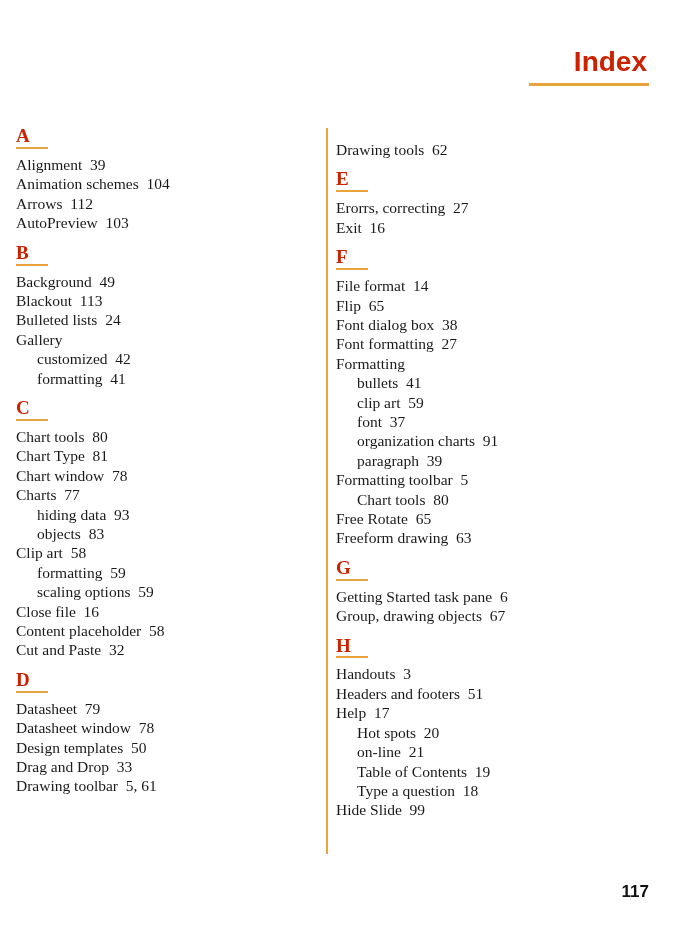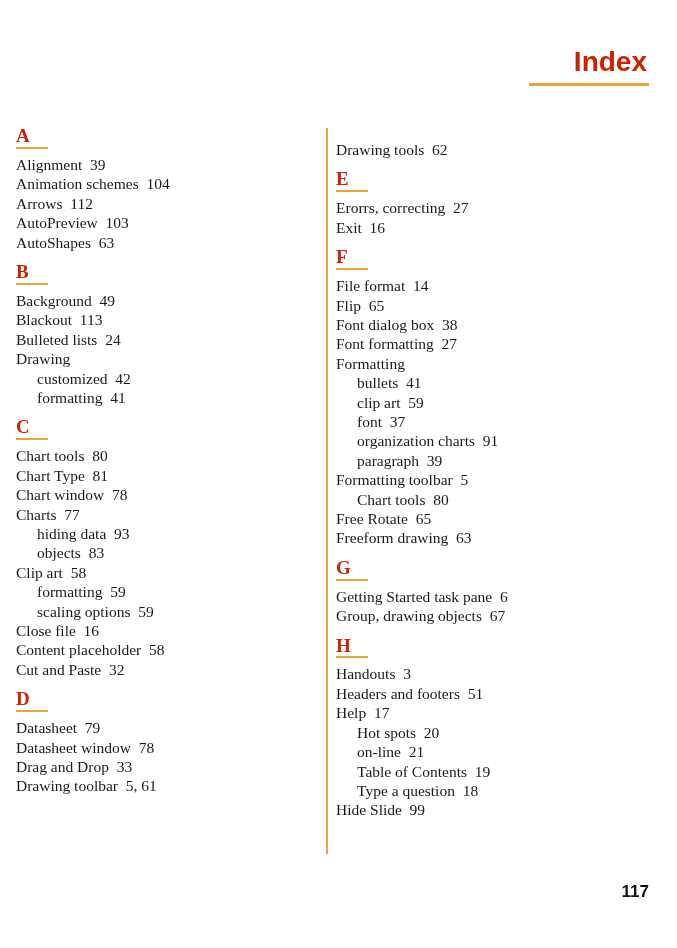--- a/index.html
+++ b/index.html
@@ -114,29 +114,28 @@
   <div class="columns">
     <div class="col-divider"></div>
     <div class="col col-left">
         <div class="group first">
           <div class="letter">A</div>
           <div class="letter-rule"></div>
           <div class="entry">Alignment  39</div>
           <div class="entry">Animation schemes  104</div>
           <div class="entry">Arrows  112</div>
           <div class="entry">AutoPreview  103</div>
-          <div class="entry">AutoShapes  63</div>
         </div>
         <div class="group">
           <div class="letter">B</div>
           <div class="letter-rule"></div>
           <div class="entry">Background  49</div>
           <div class="entry">Blackout  113</div>
           <div class="entry">Bulleted lists  24</div>
-          <div class="entry">Drawing</div>
+          <div class="entry">Gallery</div>
           <div class="entry sub">customized  42</div>
           <div class="entry sub">formatting  41</div>
         </div>
         <div class="group">
           <div class="letter">C</div>
           <div class="letter-rule"></div>
           <div class="entry">Chart tools  80</div>
           <div class="entry">Chart Type  81</div>
           <div class="entry">Chart window  78</div>
           <div class="entry">Charts  77</div>
@@ -147,20 +146,21 @@
           <div class="entry sub">scaling options  59</div>
           <div class="entry">Close file  16</div>
           <div class="entry">Content placeholder  58</div>
           <div class="entry">Cut and Paste  32</div>
         </div>
         <div class="group">
           <div class="letter">D</div>
           <div class="letter-rule"></div>
           <div class="entry">Datasheet  79</div>
           <div class="entry">Datasheet window  78</div>
+          <div class="entry">Design templates  50</div>
           <div class="entry">Drag and Drop  33</div>
           <div class="entry">Drawing toolbar  5, 61</div>
         </div>
       </div>
     <div class="col col-right">
         <div class="group first">
           <div class="spacer-top"></div>
           <div class="entry">Drawing tools  62</div>
         </div>
         <div class="group">

